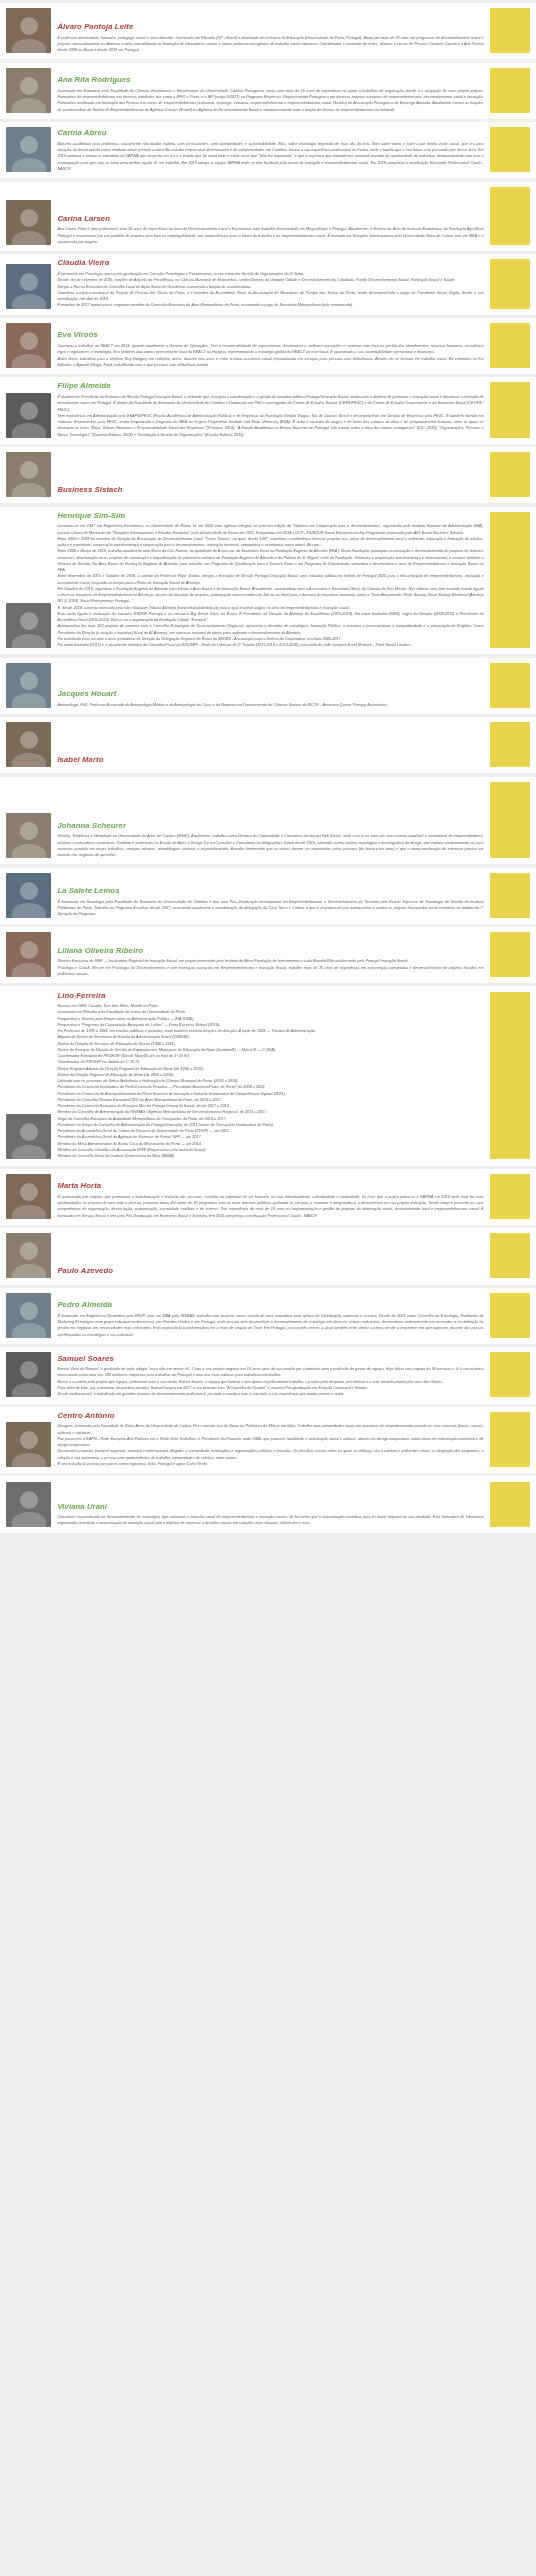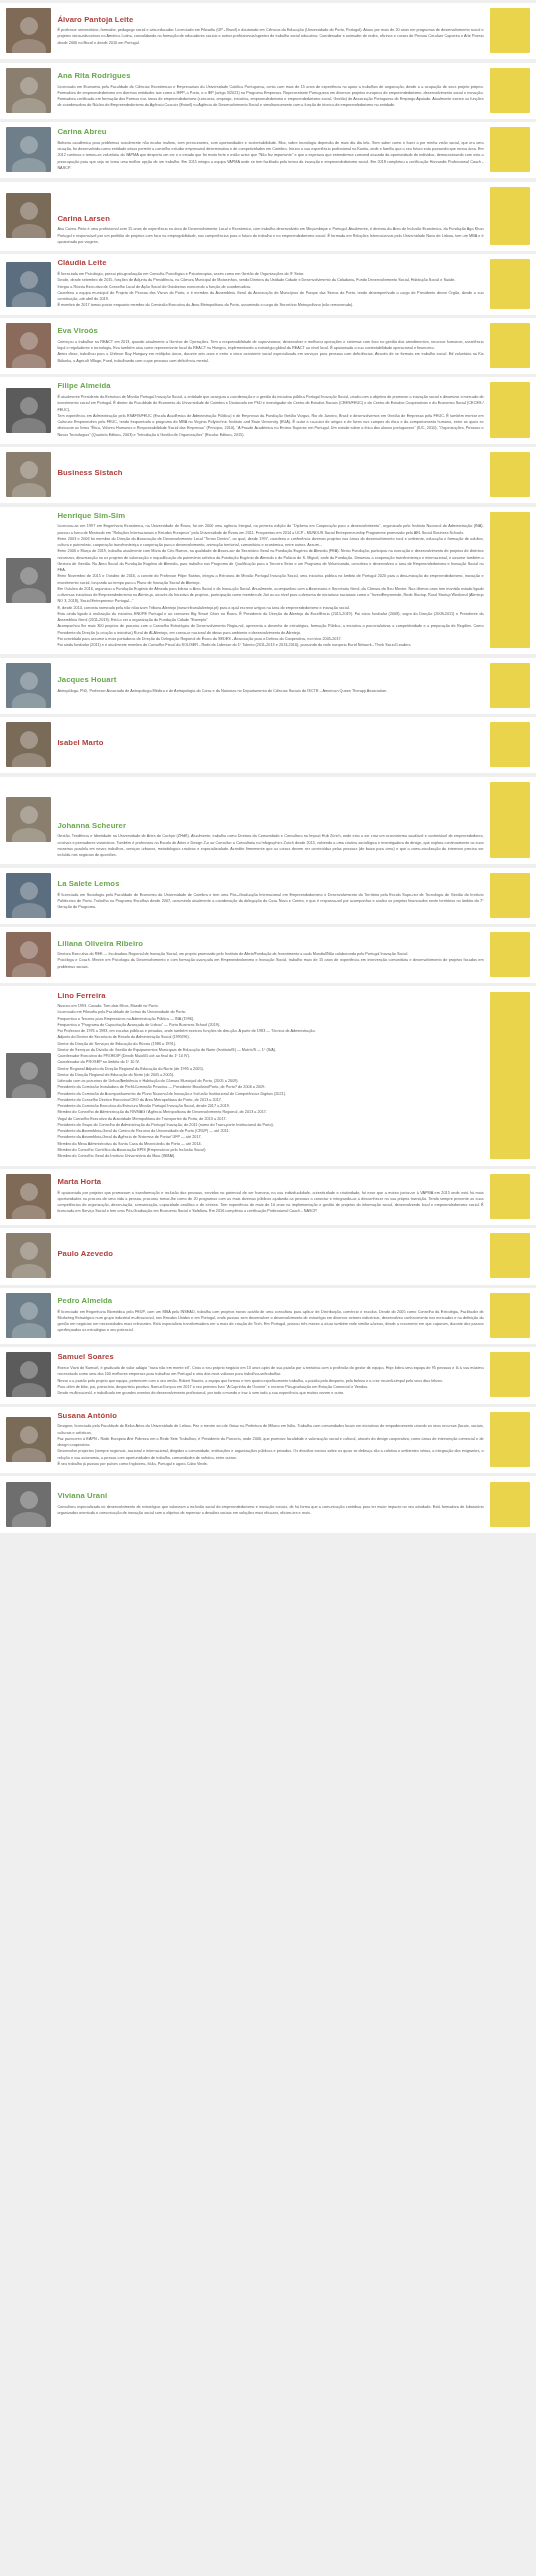--- a/index.html
+++ b/index.html
@@ -14,26 +14,27 @@
   }
   .page {
     width: 537px;
     margin: 0 auto;
     background: #f0efef;
     padding-top: 3.1px;
     box-sizing: border-box;
   }
   .profile {
     display: flex;
-    align-items: center;
+    align-items: flex-end;
     background: #ffffff;
     margin: 0 0 3.1px 0;
     padding: 5.2px 7.2px 6.2px 6.2px;
     box-sizing: border-box;
     position: relative;
+    font-style: italic;
   }
   .photo {
     width: 45px;
     min-width: 45px;
     height: 45px;
     margin-right: 6.2px;
     border-radius: 1px;
     position: relative;
     overflow: hidden;
     background: #d8d8d8;
@@ -133,21 +134,21 @@
           <p class="bio">Ana Carina Pinto é uma profissional com 15 anos de experiência na área de Desenvolvimento Local e Económico, com trabalho desenvolvido em Moçambique e Portugal. Atualmente, é diretora da Área de Inclusão Económica, da Fundação Aga Khan Portugal e responsável por um portfólio de projetos com foco na empregabilidade, nas competências para o futuro do trabalho e no empreendedorismo social. É formada em Relações Internacionais pela Universidade Nova de Lisboa, tem um MBA e é apaixonada por viagens.</p>
         </div>
         <div class="accent" style="background: rgb(233, 212, 75);"></div>
       </div>
       <div class="profile">
         <div class="photo" style="background: rgb(91, 110, 127);">
           <div class="face"></div>
           <div class="body"></div>
         </div>
         <div class="content">
-          <h2 class="name" style="color: rgb(176, 65, 62);">Cláudia Leite</h2>
+          <h2 class="name" style="color: rgb(176, 65, 62);">Cláudia Vieira</h2>
           <p class="bio">É licenciada em Psicologia, possui pós-graduação em Consulta Psicológica e Psicoterapias, assim como em Gestão de Organizações do 3º Setor.
 Desde, desde setembro de 2015, funções de Adjunta da Presidência, na Câmara Municipal de Matosinhos, sendo Diretora da Unidade Cidade e Desenvolvimento da Cidadania, Fundo Desenvolvimento Social, Habitação Social e Saúde.
 Integra a Rússia Executivo de Conselho Local de Ação Social de Goiabeiras exercendo a função de coordenadora.
 Coordena a equipa municipal do Projeto de Pessoa dos Vivros do Porto, e é membro da Assembleia Geral da Associação de Municípios de Parque das Serras do Porto, tendo desempenhado a cargo de Presidente desse Órgão, desde a sua constituição, até abril de 2019.
 É membro de 2017 tomou posse enquanto membro da Comissão Executiva da Área Metropolitana do Porto, assumindo o cargo de Secretário Metropolitano (não remunerado).</p>
         </div>
         <div class="accent" style="background: rgb(233, 212, 75);"></div>
       </div>
       <div class="profile">
         <div class="photo" style="background: rgb(138, 106, 91);">
@@ -341,21 +342,21 @@
 Desde multinacionál, e trabalhado em grandes eventos de desenvolvimento profissional, por todo o mundo e traz à sem toda a sua experiência que muitos vezem e outro.</p>
         </div>
         <div class="accent" style="background: rgb(233, 212, 75);"></div>
       </div>
       <div class="profile">
         <div class="photo" style="background: rgb(122, 106, 88);">
           <div class="face"></div>
           <div class="body"></div>
         </div>
         <div class="content">
-          <h2 class="name" style="color: rgb(176, 65, 62);">Susana António</h2>
+          <h2 class="name" style="color: rgb(176, 65, 62);">Centro António</h2>
           <p class="bio">Designer, licenciada pela Faculdade de Belas Artes da Universidade de Lisboa. Fez o mestre seu de Goiaz na Prefeitura de Milano em Itália. Trabalha com comunidades locais em iniciativas de empoderamento criando os seus recursos (locais, sociais, culturais e artísticos.
 Faz pareceres à EAPN - Rede Europeia Anti Pobreza em a Rede Sete Trabalhos, é Presidente da Parcería, onde 2006, que promove localidade e valorização social e cultural, através do design cooperativo, como áreas de intervenção comercial e de design cooperativo.
 Desenvolve projectos (sempre regionais, nacional e internacional, dirigidos a comunidade, instituições e organizações públicas e privadas. Os desafios sociais sobre os quais se debruça são a coletiva e ambientes sérias, a integração dos imigrantes, o relação e sua autonomia, a pessoa com oportunidades de trabalho, comunidades de sofrária, entre outros.
 É seu trabalho já passou por países como Inglaterra, Itália, Portugal e agora Cabo Verde.</p>
         </div>
         <div class="accent" style="background: rgb(233, 212, 75);"></div>
       </div>
       <div class="profile">
         <div class="photo" style="background: rgb(110, 110, 110);">
           <div class="face"></div>

